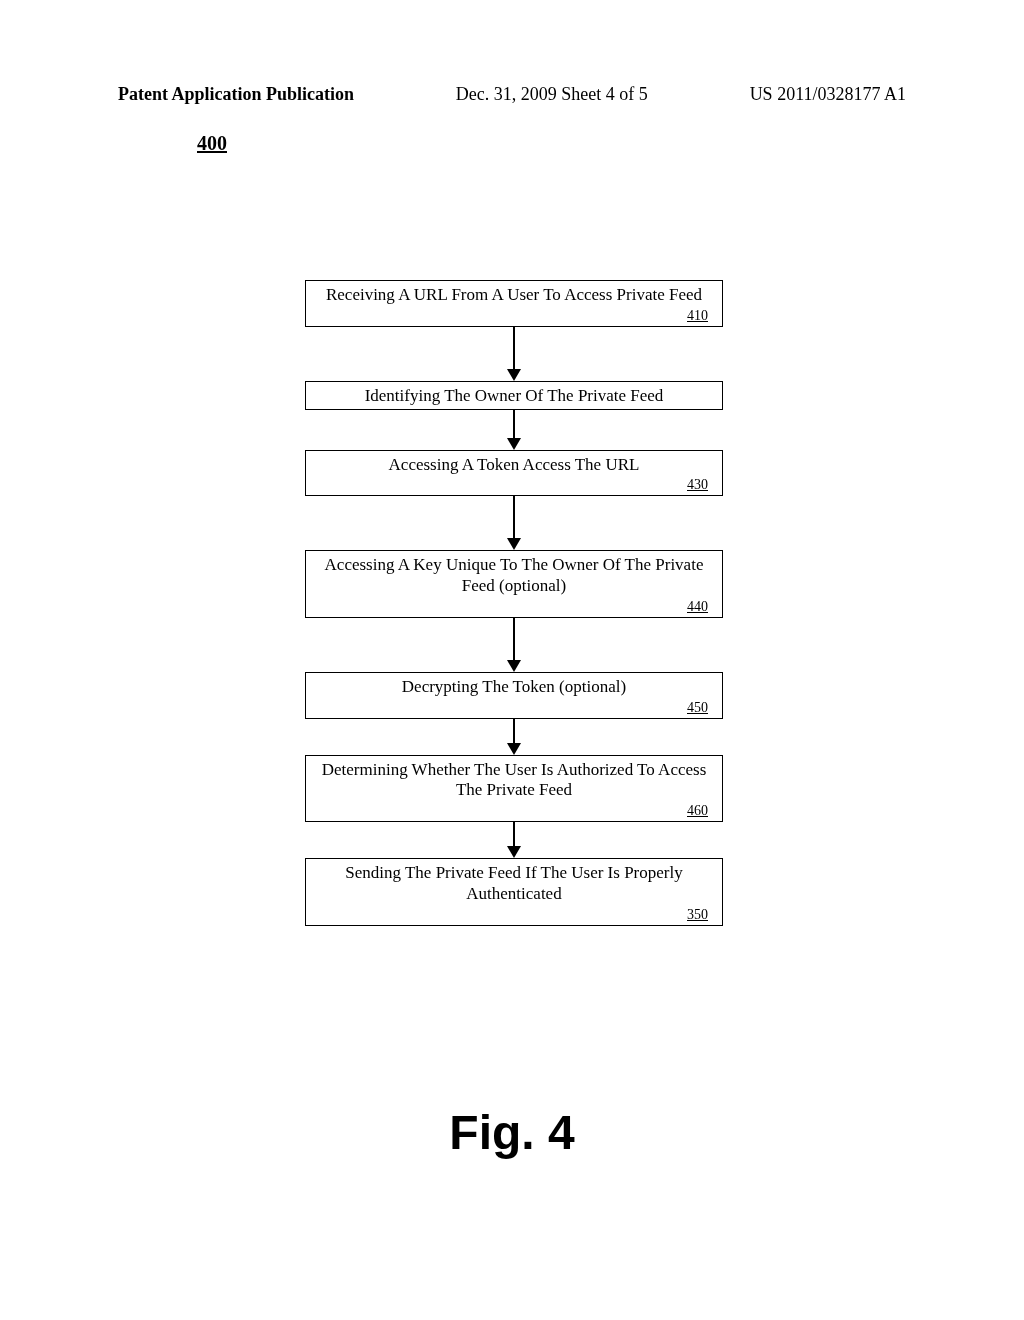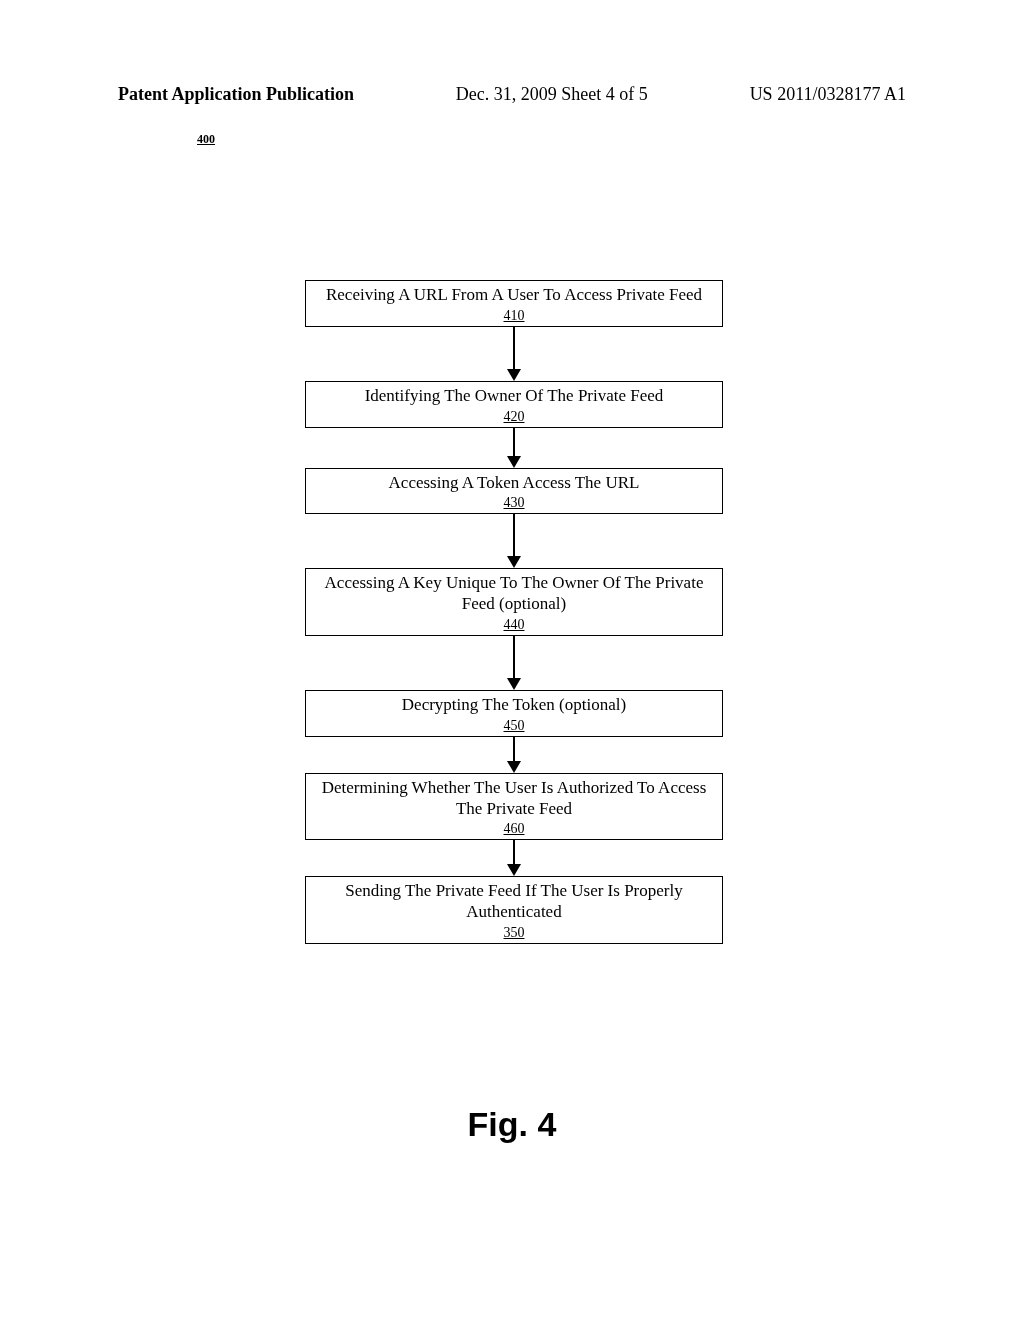--- a/index.html
+++ b/index.html
@@ -5,32 +5,32 @@
   * { box-sizing: border-box; margin: 0; padding: 0; }
   html, body { width: 1024px; height: 1320px; background: #fff; font-family: "Times New Roman", Times, serif; color: #000; }
 
   .page { position: relative; width: 1024px; height: 1320px; }
 
   .header { position: absolute; top: 84px; left: 0; width: 1024px; display: flex; justify-content: space-between; padding: 0 118px; font-size: 18px; }
   .header .left { font-weight: bold; }
   .header .center { font-weight: normal; }
   .header .right { font-weight: normal; }
 
-  .fignum { position: absolute; top: 132px; left: 197px; font-weight: bold; text-decoration: underline; font-size: 12px; }
+  .fignum { position: absolute; top: 132px; left: 197px; font-weight: bold; text-decoration: underline; font-size: 20px; }
 
   .flow { position: absolute; top: 280px; left: 305px; width: 418px; }
 
   .box { width: 418px; border: 1.6px solid #000; text-align: center; padding: 4px 14px 2px; font-size: 17px; line-height: 1.22; }
-  .box .ref { text-decoration: underline; font-size: 14px; display: block; margin-top: 1px; }
+  .box .ref { text-decoration: underline; font-size: 14px; display: block; margin-top: 1px; text-align: right; }
 
   .arrow { display: flex; flex-direction: column; align-items: center; }
   .arrow .shaft { width: 1.7px; background: #000; }
   .arrow .head { width: 0; height: 0; border-left: 7px solid transparent; border-right: 7px solid transparent; border-top: 12px solid #000; }
 
-  .figlabel { position: absolute; top: 1105px; left: 0; width: 1024px; text-align: center; font-family: Arial, Helvetica, sans-serif; font-weight: bold; font-size: 34px; }
+  .figlabel { position: absolute; top: 1105px; left: 0; width: 1024px; text-align: center; font-family: Arial, Helvetica, sans-serif; font-weight: bold; font-size: 48px; }
 </style>
 </head>
 <body>
 
 <div class="page">
 
   <div class="header">
     <span class="left">Patent Application Publication</span>
     <span class="center">Dec. 31, 2009  Sheet 4 of 5</span>
     <span class="right">US 2011/0328177 A1</span>
@@ -44,21 +44,20 @@
       <span>Receiving A URL From A User To Access Private Feed</span>
       <span class="ref">410</span>
     </div>
     <div class="arrow">
         <div class="shaft" style="height:42px"></div>
         <div class="head"></div>
       </div>
 
     <div class="box">
       <span>Identifying The Owner Of The Private Feed</span>
-      <span class="ref">420</span>
     </div>
     <div class="arrow">
         <div class="shaft" style="height:28px"></div>
         <div class="head"></div>
       </div>
 
     <div class="box">
       <span>Accessing A Token Access The URL</span>
       <span class="ref">430</span>
     </div>

